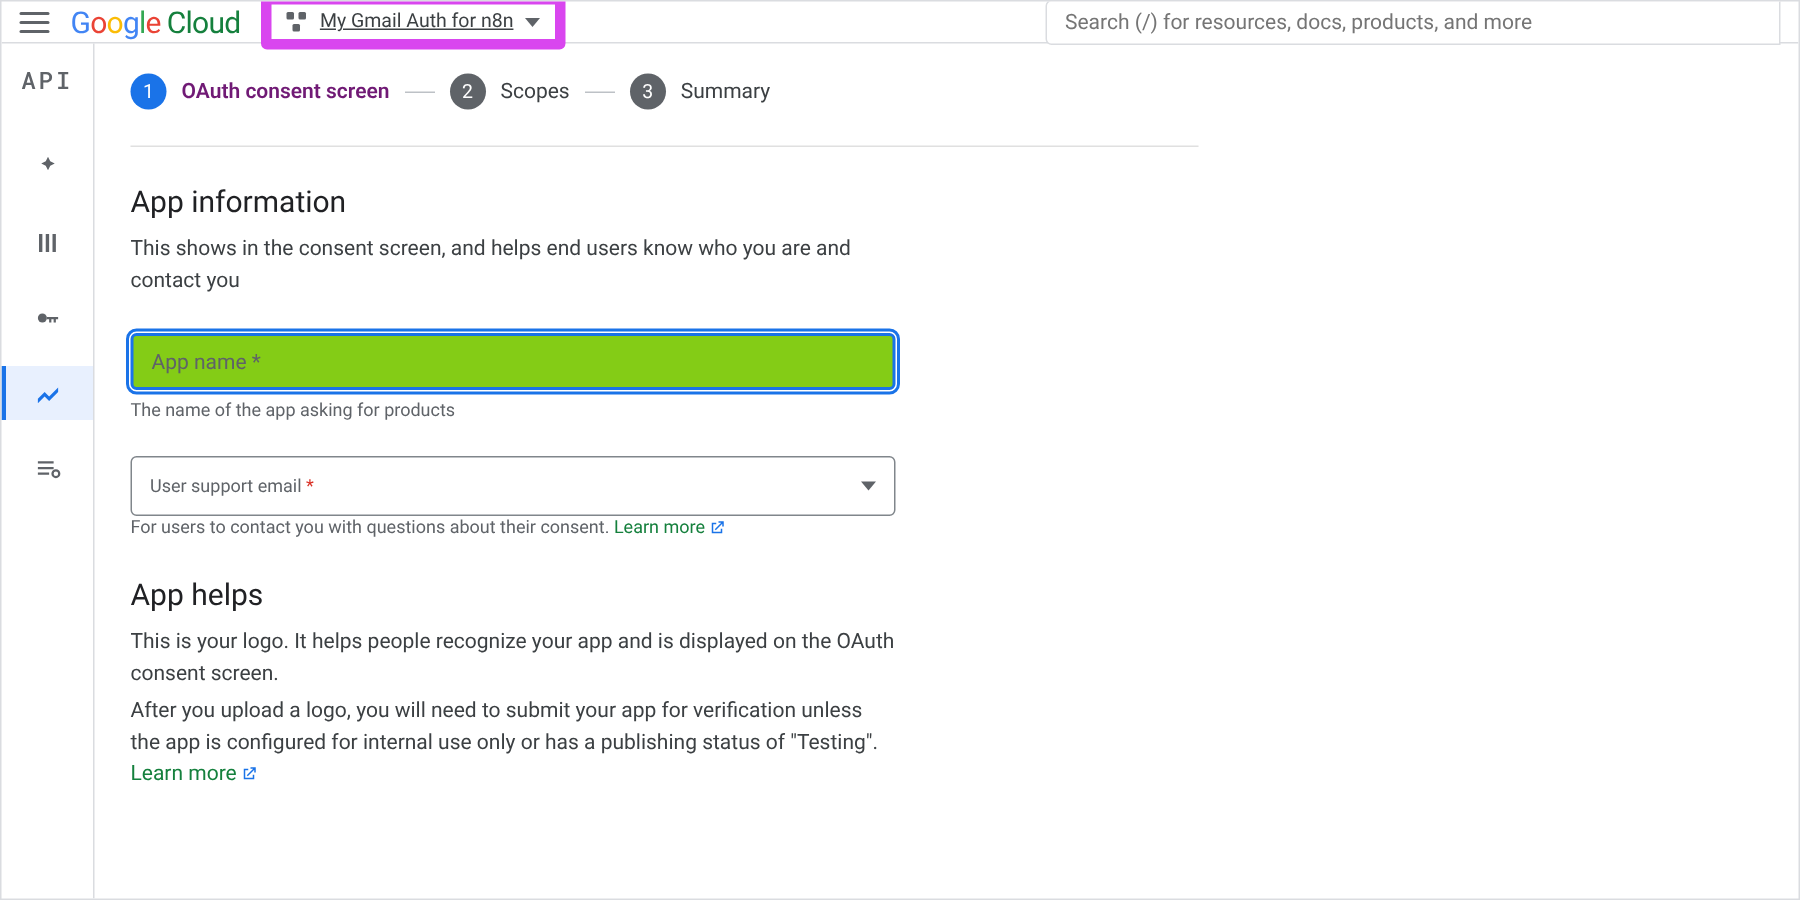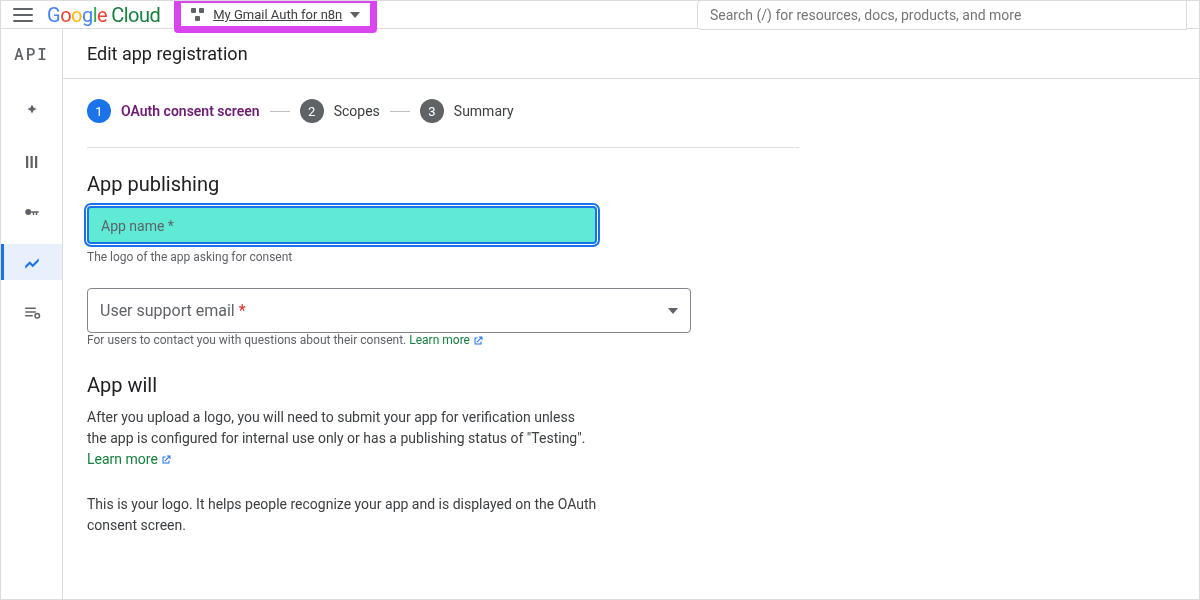--- a/index.html
+++ b/index.html
@@ -32,24 +32,24 @@
 .stepper { display:flex; align-items:center; gap:10px; padding-bottom:24px; margin-bottom:24px; border-bottom:1px solid #e0e0e0; }
 .step { display:flex; align-items:center; gap:10px; }
 .step-num { width:24px; height:24px; border-radius:50%; background:#5f6368; color:#fff; font-size:13px; display:flex; align-items:center; justify-content:center; }
 .step.active .step-num { background:#1a73e8; }
 .step-label { font-size:14px; color:#3c4043; }
 .step.active .step-label { font-weight:600; color:#701a75; }
 .step-sep { width:20px; height:1px; background:#bdc1c6; }
 .section-h { font-size:20px; font-weight:400; color:#202124; margin-bottom:10px; }
 .section-sub { font-size:14px; color:#3c4043; line-height:1.5; margin-bottom:24px; max-width:510px; }
 .field-wrap { position:relative; margin-bottom:6px; }
-.app-name-input { width:510px; border:2px solid #1a73e8; border-radius:4px; padding:10px 12px 8px; font-size:14px; outline:2px solid #1a73e8; outline-offset:1px; background:#5eead4; }
+.app-name-input { width:510px; border:2px solid #1a73e8; border-radius:4px; padding:10px 12px 8px; font-size:14px; outline:2px solid #1a73e8; outline-offset:1px; background:#84cc16; }
 .app-name-input::placeholder { color:#5f6368; }
 .helper { font-size:12px; color:#5f6368; margin-bottom:24px; }
-.select-field { width:604px; border:1px solid #80868b; border-radius:4px; padding:12px 12px; font-size:16px; display:flex; align-items:center; justify-content:space-between; cursor:pointer; color:#5f6368; }
+.select-field { width:510px; border:1px solid #80868b; border-radius:4px; padding:12px 12px; font-size:12px; display:flex; align-items:center; justify-content:space-between; cursor:pointer; color:#5f6368; }
 .req-star { color:#d93025; }
 .helper a, .section-sub a { color:#15803d; text-decoration:none; }
 .ext-icon { display:inline-block; width:12px; height:12px; margin-left:2px; vertical-align:middle; }
 .logo-section { margin-top:26px; }
 </style>
 </head>
 <body>
 
 <div class="topbar">
   <div class="hamburger">
@@ -102,61 +102,61 @@
       <div class="side-icon">
           <svg width="18" height="18" viewBox="0 0 24 24">
             <path d="M3 6h14v2H3zM3 11h14v2H3zM3 16h10v2H3z"></path>
             <circle cx="19" cy="17" r="3" fill="none" stroke="#5f6368" stroke-width="2"></circle>
           </svg>
         </div>
     </div>
   </div>
 
   <div class="main">
-    <div class="page-title">Edit app registration</div>
     <div class="content">
       <div class="stepper">
         <div class="step active">
           <div class="step-num">1</div>
           <div class="step-label">OAuth consent screen</div>
         </div>
         <div class="step-sep"></div>
         <div class="step">
           <div class="step-num">2</div>
           <div class="step-label">Scopes</div>
         </div>
         <div class="step-sep"></div>
         <div class="step">
           <div class="step-num">3</div>
           <div class="step-label">Summary</div>
         </div>
       </div>
 
-      <h2 class="section-h">App publishing</h2>
+      <h2 class="section-h">App information</h2>
+      <p class="section-sub">This shows in the consent screen, and helps end users know who you are and contact you</p>
 
       <div class="field-wrap">
         <input class="app-name-input" placeholder="App name *" style="">
       </div>
-      <div class="helper">The logo of the app asking for consent</div>
+      <div class="helper">The name of the app asking for products</div>
 
       <div class="select-field">
         <span><span>User support email</span><span class="req-star"> *</span></span>
         <span class="caret-down"></span>
       </div>
       <div class="helper">
         <span>For users to contact you with questions about their consent. </span><a href="#"><span>Learn more</span><svg class="ext-icon" viewBox="0 0 24 24" fill="#1a73e8">
               <path d="M14 3h7v7h-2V6.4L10.4 15 9 13.6 17.6 5H14V3zM5 5h6v2H7v10h10v-4h2v6H5V5z"></path>
             </svg></a>
       </div>
 
       <div class="logo-section">
-        <h2 class="section-h">App will</h2>
+        <h2 class="section-h">App helps</h2>
+        <p class="section-sub" style="margin-bottom:4px;">This is your logo. It helps people recognize your app and is displayed on the OAuth consent screen.</p>
         <p class="section-sub">
           <span>After you upload a logo, you will need to submit your app for verification unless the app is configured for internal use only or has a publishing status of "Testing". </span><a href="#"><span>Learn more</span><svg class="ext-icon" viewBox="0 0 24 24" fill="#1a73e8">
                 <path d="M14 3h7v7h-2V6.4L10.4 15 9 13.6 17.6 5H14V3zM5 5h6v2H7v10h10v-4h2v6H5V5z"></path>
               </svg></a>
         </p>
-        <p class="section-sub" style="margin-bottom:4px;">This is your logo. It helps people recognize your app and is displayed on the OAuth consent screen.</p>
 
       </div>
     </div>
   </div>
 </div>
 
 </body></html>

